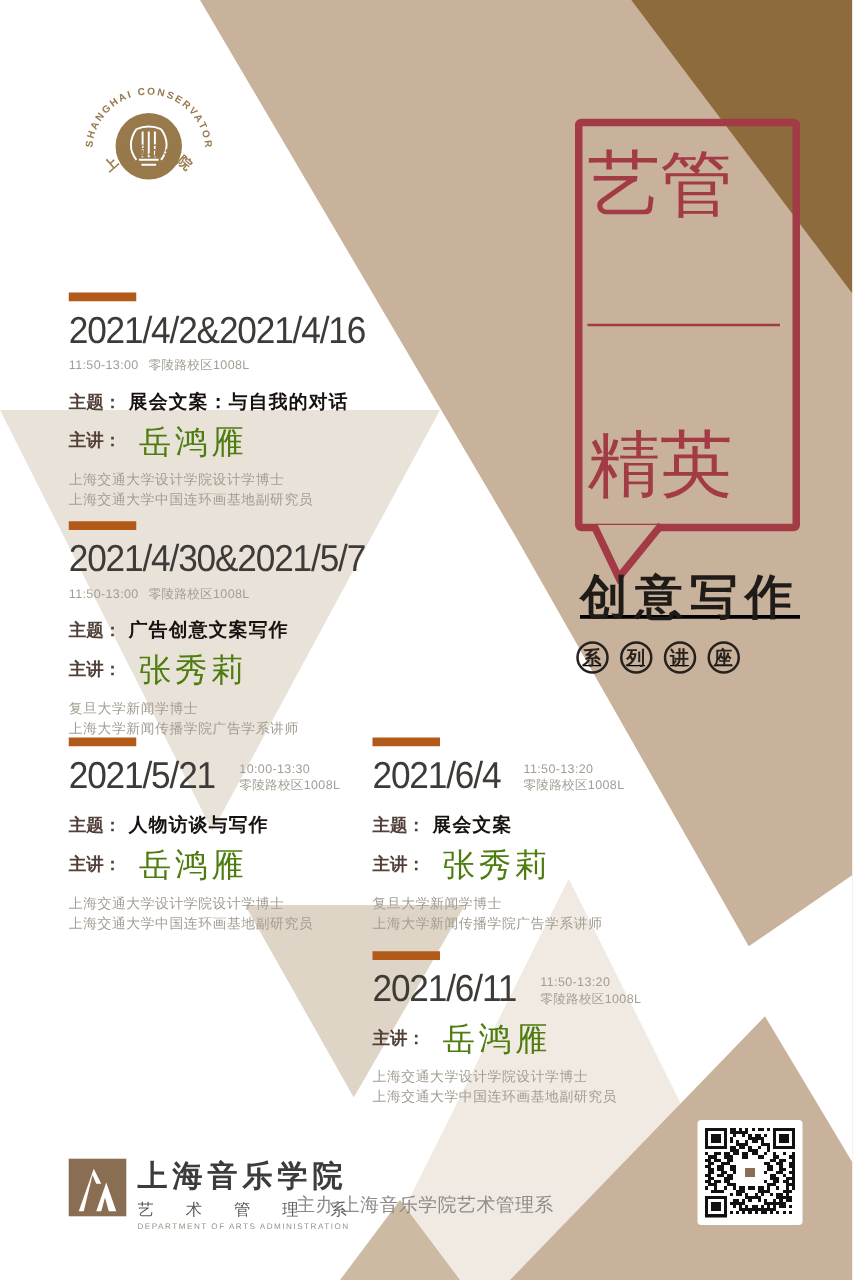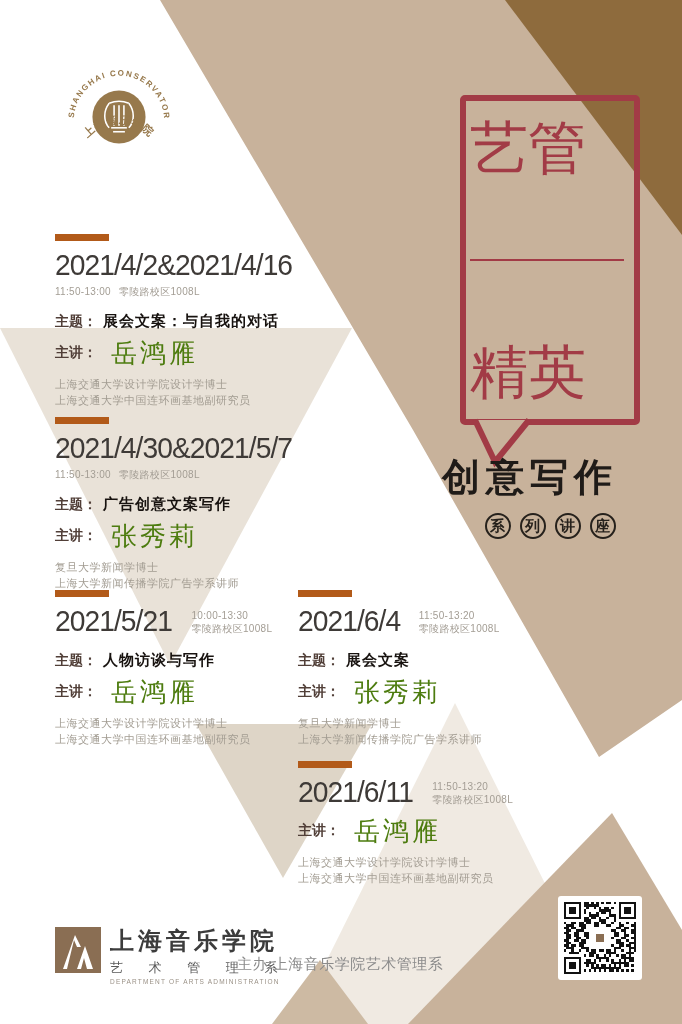--- a/index.html
+++ b/index.html
@@ -17,21 +17,21 @@
   .seal{position:absolute;left:60px;top:58px;width:118px;height:118px;z-index:2;}
 
   .bubble{position:absolute;left:460px;top:95px;width:180px;height:330px;box-sizing:border-box;
           border:6px solid #a23b46;border-radius:5px;z-index:2;display:flex;flex-direction:column;
           justify-content:space-between;padding:18px 4px;}
   .bubble .line{display:flex;justify-content:space-between;font-size:58px;line-height:1;
           color:#a23b46;font-weight:500;letter-spacing:0;}
   .bubble .divider{height:2px;background:#a23b46;width:96%;}
   .tail{position:absolute;left:455px;top:410px;width:90px;height:60px;z-index:3;}
 
-  .subtitle{position:absolute;left:436px;top:452px;width:228px;text-align:left;z-index:3;}
+  .subtitle{position:absolute;left:412px;top:452px;width:228px;text-align:right;z-index:3;text-decoration:underline;}
   .subtitle-text{font-size:38px;font-weight:800;color:#1f1b18;letter-spacing:6px;margin-left:6px;white-space:nowrap;}
   .circle-row{margin-top:10px;display:flex;justify-content:center;gap:9px;}
   .circled{width:26px;height:26px;border:2px solid #26211c;border-radius:50%;font-size:15px;font-weight:700;
            display:flex;align-items:center;justify-content:center;color:#26211c;box-sizing:border-box;}
 
   .event{position:absolute;z-index:3;}
   .bar{width:54px;height:7px;background:#b25a19;margin-bottom:7px;}
   .date{margin:0;font-size:30px;font-weight:400;color:#3e3a37;letter-spacing:-1px;
         transform:scaleX(.94);transform-origin:left;white-space:nowrap;}
   .daterow{display:flex;align-items:flex-start;gap:12px;}

